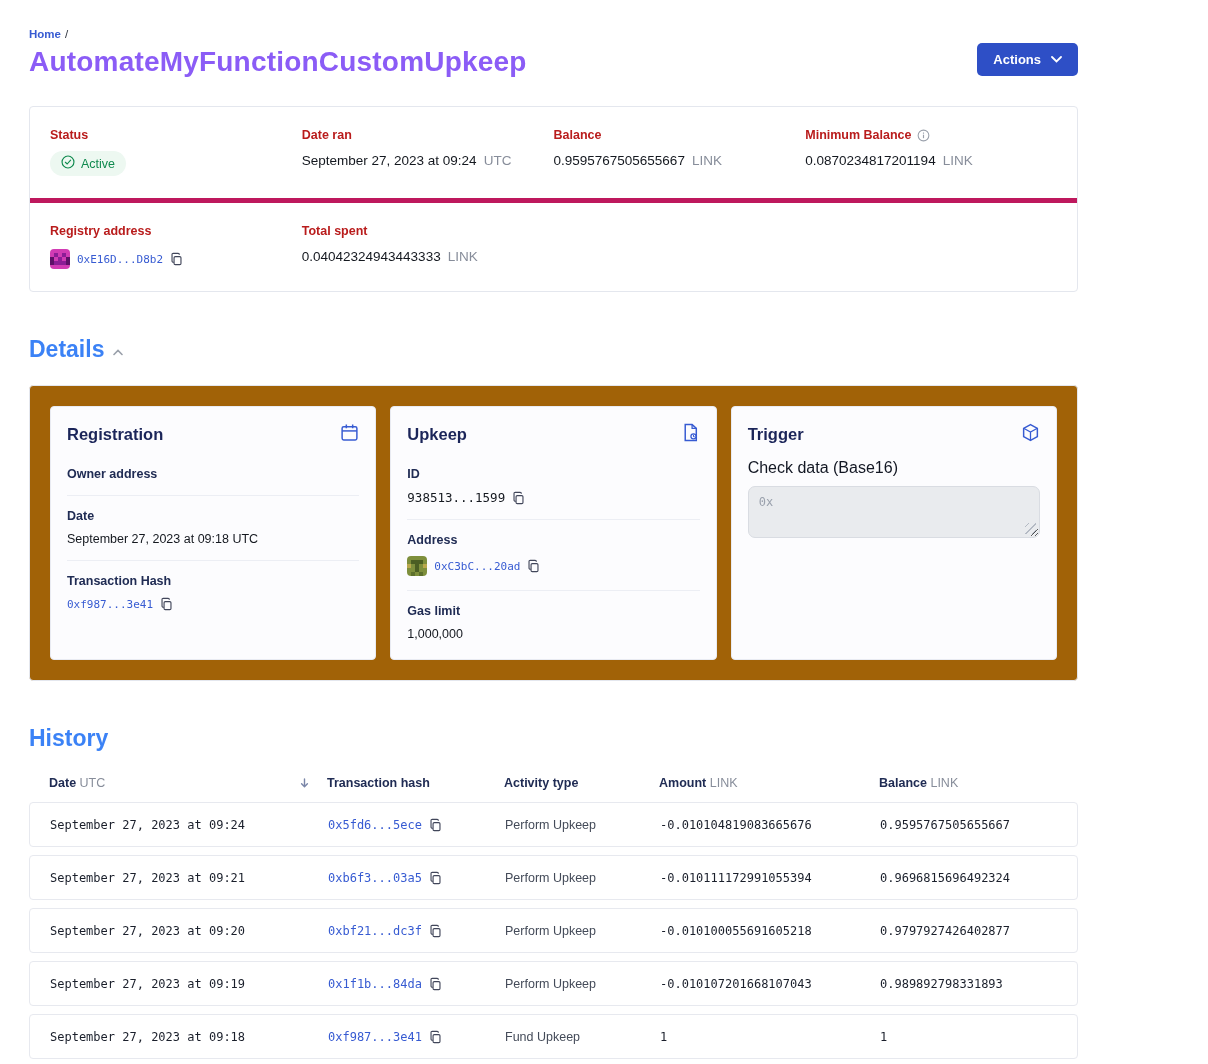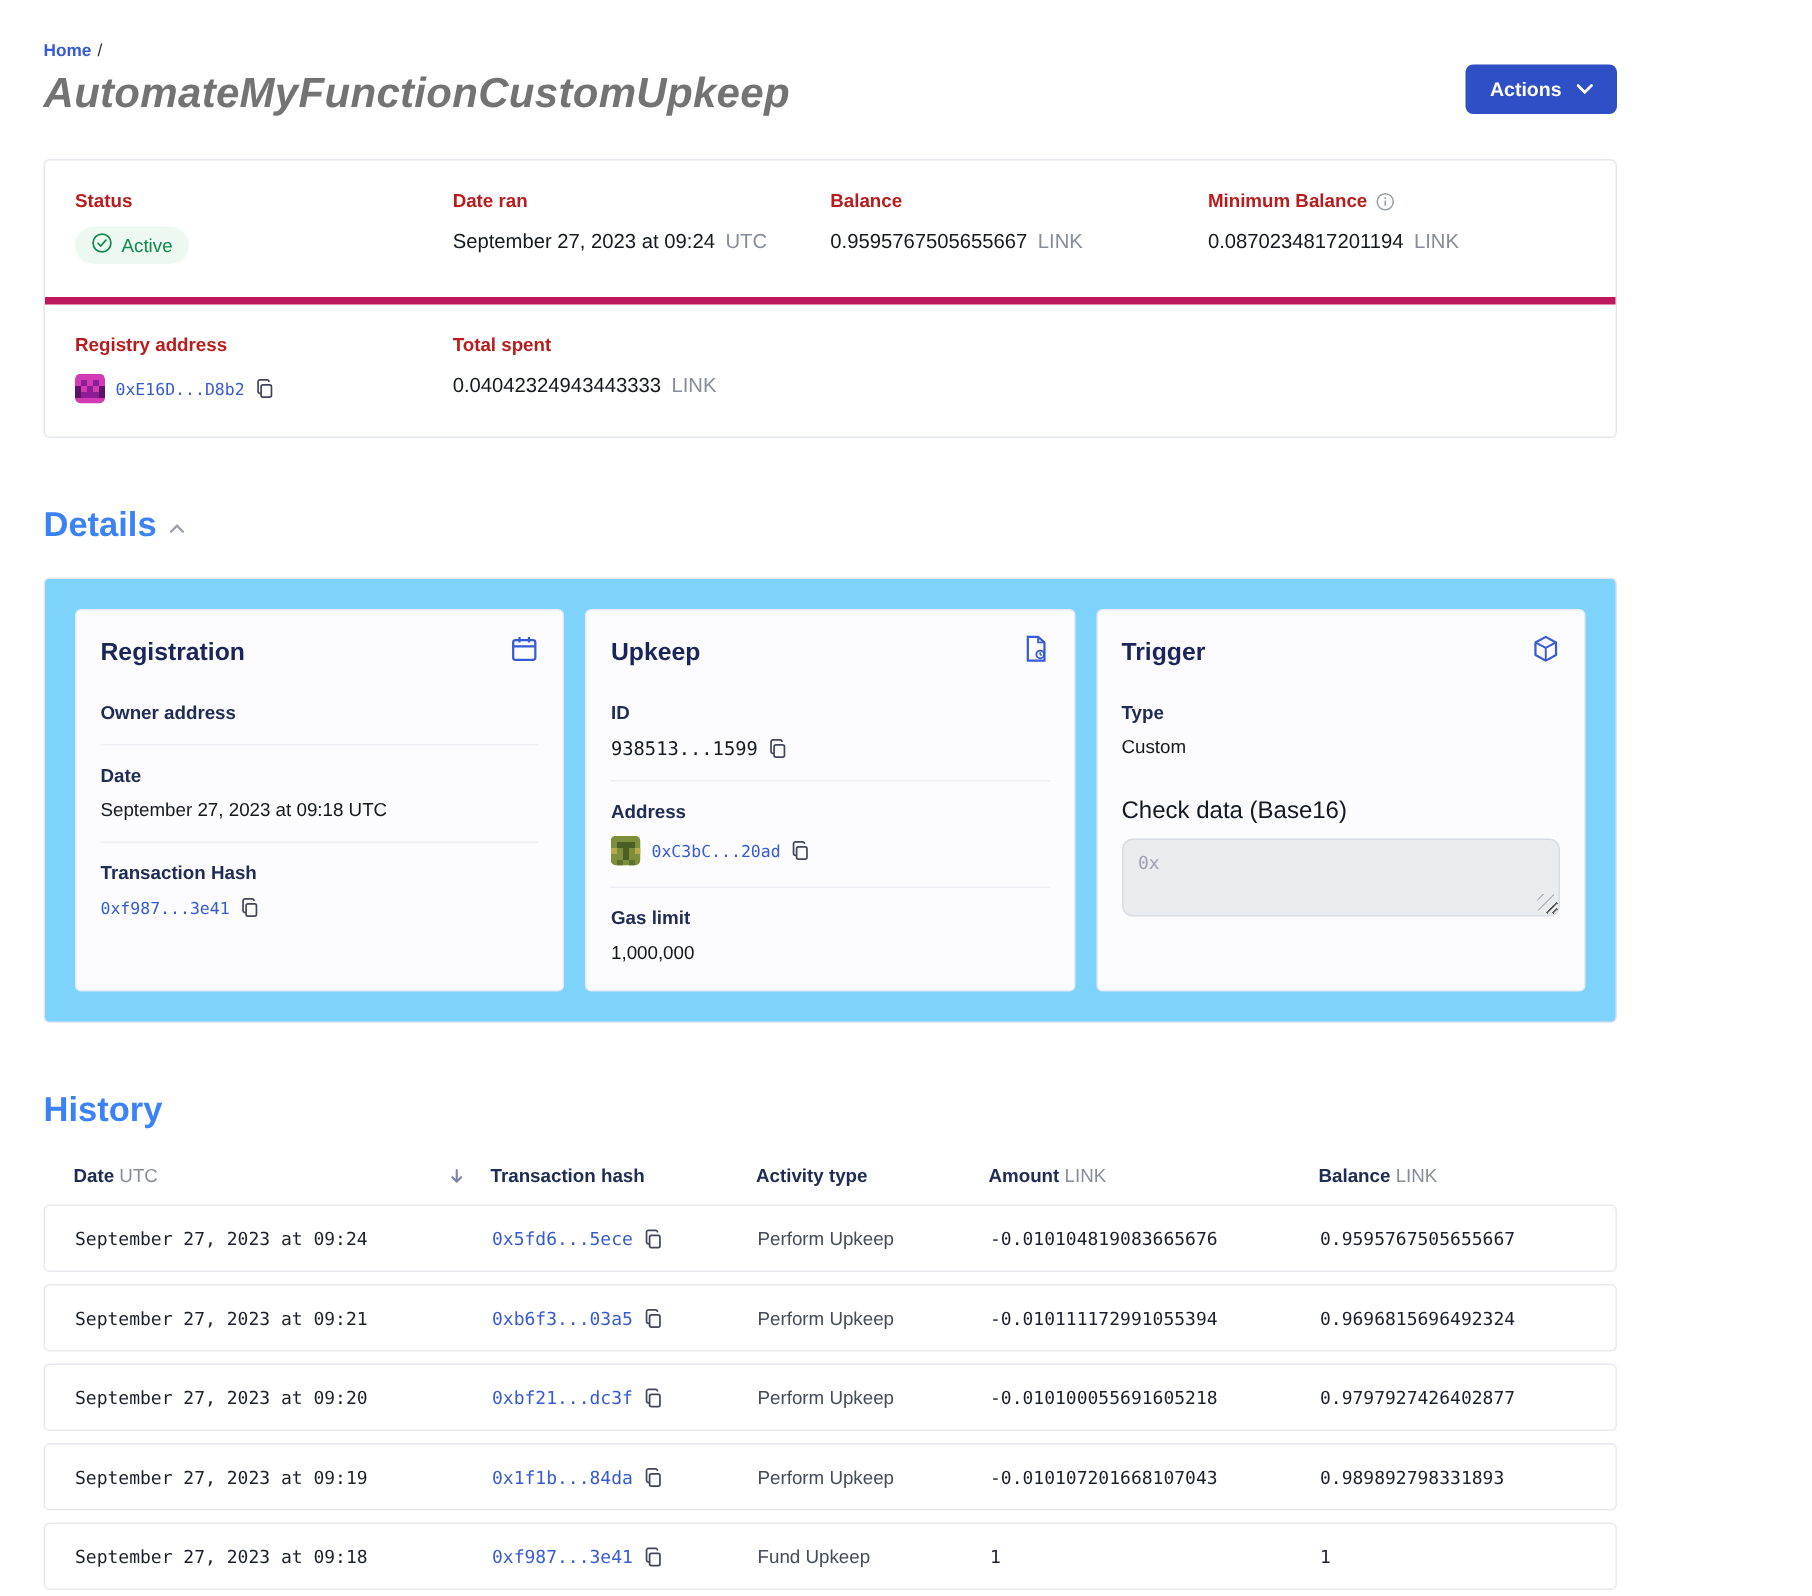--- a/index.html
+++ b/index.html
@@ -11,21 +11,21 @@
   }
   .mono { font-family: "DejaVu Sans Mono", "Liberation Mono", monospace; }
   .page { margin: 0 106px 0 29px; padding-top: 28px; width: 1049px; }
 
   
   .topbar { display: flex; justify-content: space-between; align-items: flex-end; }
   .breadcrumb { font-size: 11.5px; font-weight: 700; margin-bottom: 6px; }
   .breadcrumb a { color: #375BD2; text-decoration: none; cursor: pointer; }
   .breadcrumb .sep { color: #2a2f3a; font-weight: 400; margin-left: 4px; }
   h1.page-title {
-    margin: 0; font-size: 28px; font-weight: 700; color: #737373; letter-spacing: .2px; font-style: italic;
+    margin: 0; font-size: 28px; font-weight: 700; color: #8b5cf6; letter-spacing: .2px;
   }
   .actions-btn {
     display: inline-flex; align-items: center; gap: 10px;
     background: #2E4FC6; color: #fff; border: none; border-radius: 5px;
     font-family: inherit; font-size: 13px; font-weight: 700;
     padding: 9px 16px; cursor: pointer; margin-bottom: 2px;
   }
   .actions-btn svg { display: block; }
 
   
@@ -55,21 +55,21 @@
   .info-ic { display: inline-flex; cursor: pointer; }
 
   
   .section-head { display: flex; align-items: center; gap: 9px; margin: 44px 0 0; }
   .section-head h2 { margin: 0; font-size: 23px; font-weight: 700; color: #3b82f6; }
   .collapse-caret { display: inline-flex; cursor: pointer; margin-top: 6px; }
 
   
   .details-wrap {
     margin-top: 22px; border: 1px solid #e4e7ee; border-radius: 4px;
-    padding: 20px; display: flex; gap: 14px; background: #7dd3fc;
+    padding: 20px; display: flex; gap: 14px; background: #a16207;
   }
   .dcard {
     flex: 1 1 0; background: #fcfcfe; border: 1px solid #e9ebf2; border-radius: 4px;
     padding: 16px 16px 14px;
   }
   .dcard-head { display: flex; justify-content: space-between; align-items: center; }
   .dcard-head .dtitle { font-size: 16.5px; font-weight: 700; color: #1b2559; }
   .dgroup { padding: 13px 0 14px; border-bottom: 1px solid #eceef4; }
   .dgroup:last-child { border-bottom: none; padding-bottom: 4px; }
   .dgroup .label { font-size: 12.5px; font-weight: 700; color: #202c54; }
@@ -302,26 +302,20 @@
     </div>
 
     <div class="dcard">
       <div class="dcard-head">
         <span class="dtitle">Trigger</span>
         <span><svg width="19" height="19" viewBox="0 0 18 18">
               <path d="M9 1.5l6.5 3.5v8L9 16.5 2.5 13V5z" fill="none" stroke="#375BD2" stroke-width="1.4" stroke-linejoin="round"></path>
               <path d="M2.5 5L9 8.5 15.5 5M9 8.5v8" fill="none" stroke="#375BD2" stroke-width="1.2"></path>
             </svg></span>
       </div>
-      <div class="dgroup first" style="border-bottom:none;">
-        <div class="label">Type</div>
-        <div class="value">
-            <span>Custom</span>
-          </div>
-      </div>
       <div class="nogroup">
         <div class="label">Check data (Base16)</div>
         <textarea class="checkdata" readonly="" placeholder="0x" style=""></textarea>
       </div>
     </div>
   </section>
 
   <div class="section-head">
     <h2>History</h2>
   </div>

